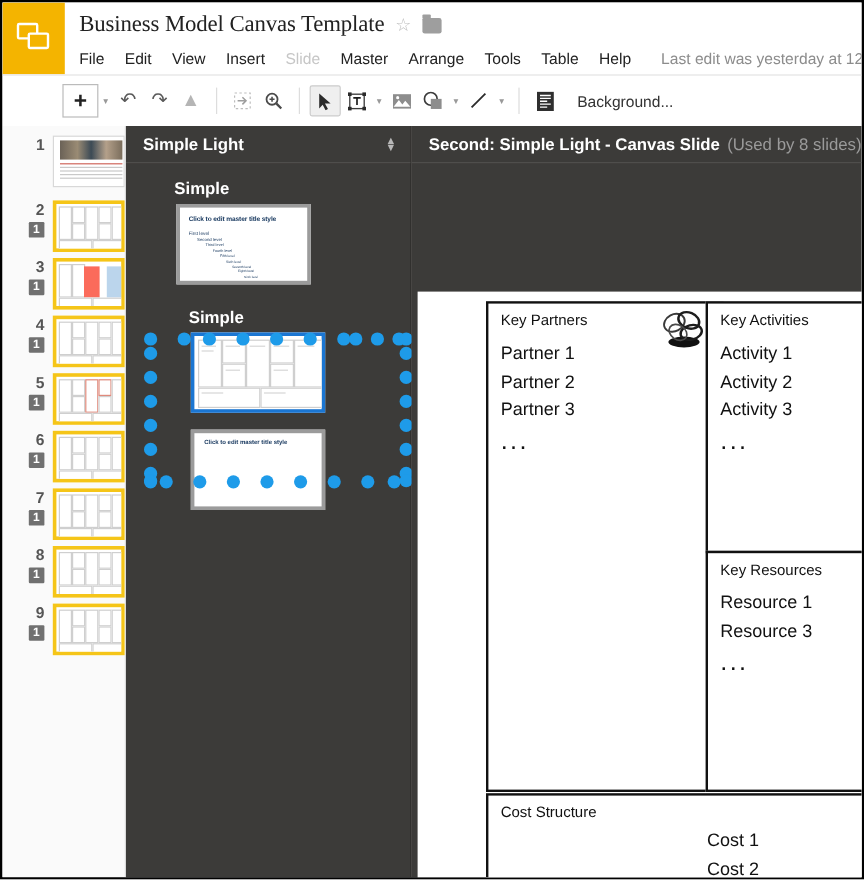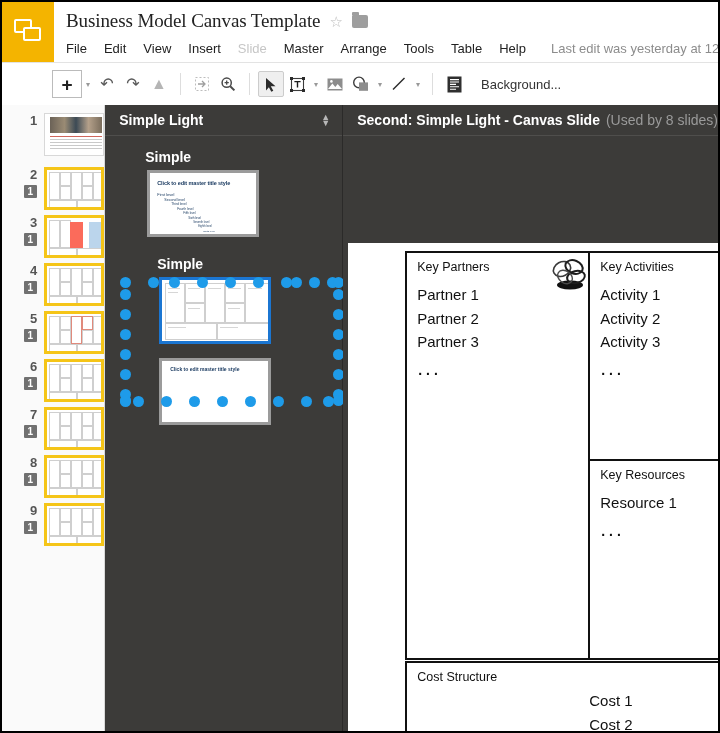--- a/index.html
+++ b/index.html
@@ -690,20 +690,21 @@
               <div>Activity 2</div>
               <div>Activity 3</div>
               <div class="dots">...</div>
             </div>
           </div>
 
           <div class="bmc-box" style="left:183px;top:208px;width:185px;height:201px;">
             <div class="bmc-label">Key Resources</div>
             <div class="bmc-items">
               <div>Resource 1</div>
+              <div>Resource 3</div>
               <div class="dots">...</div>
             </div>
           </div>
 
           <div class="bmc-box" style="left:0;top:410px;width:368px;height:90px;">
             <div class="bmc-label">Cost Structure</div>
             <div class="bmc-items" style="left:182px;top:26px;">
               <div>Cost 1</div>
               <div>Cost 2</div>
             </div>

